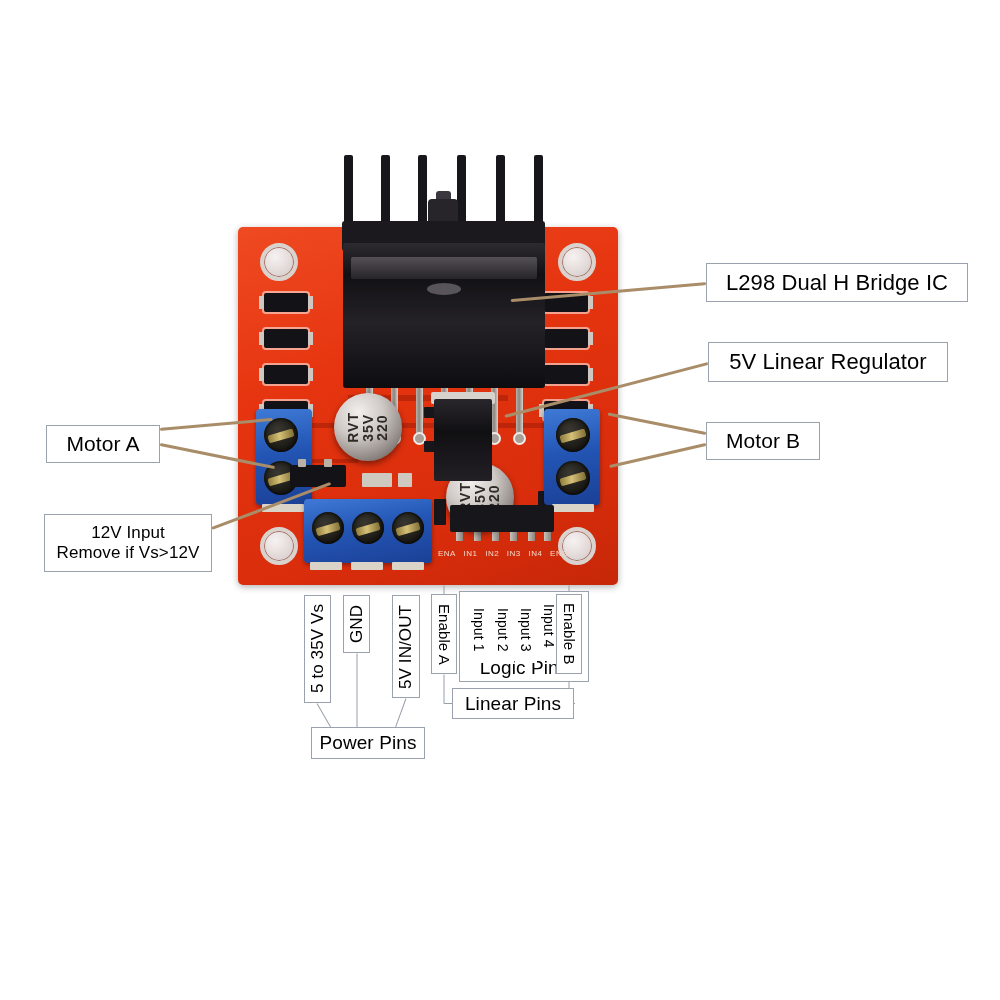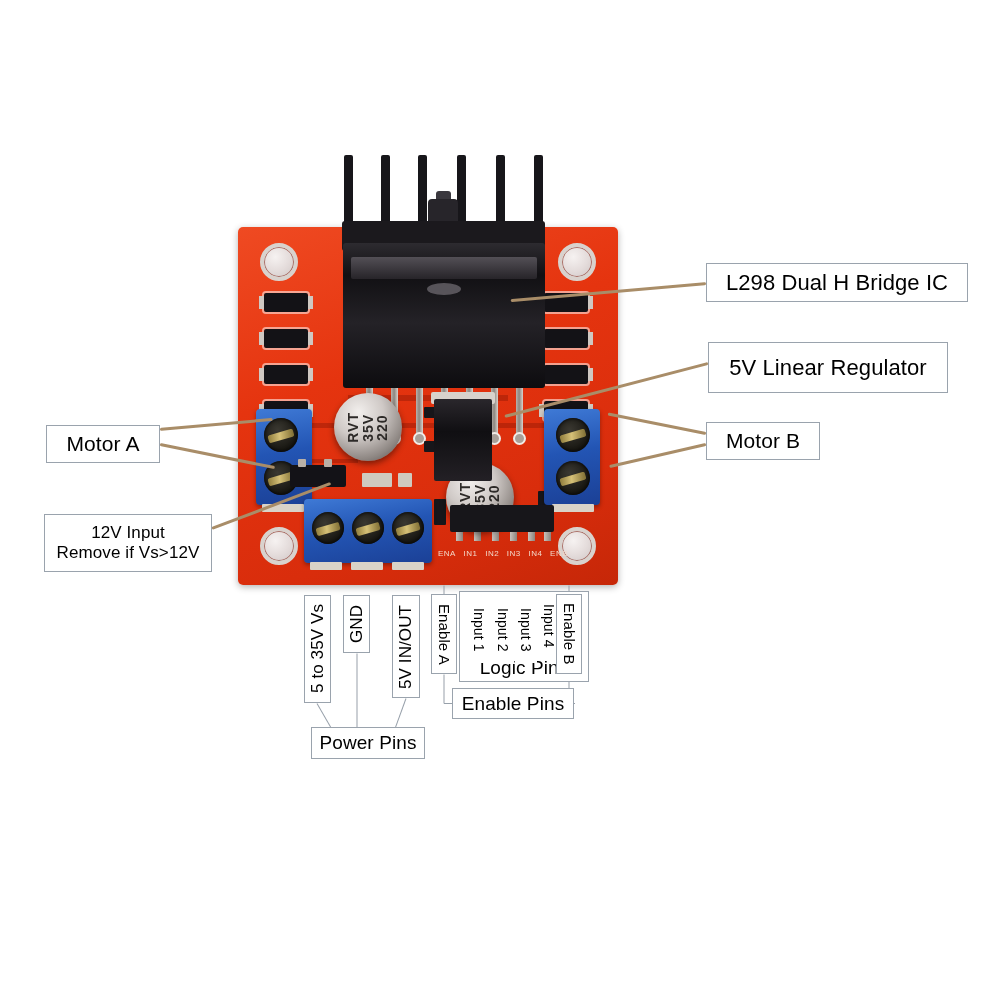--- a/index.html
+++ b/index.html
@@ -490,21 +490,21 @@
   <div class="leader" style="left:706px; top:443px; width:99px; transform: rotate(167.1deg);"></div>
 
   <div class="leader" style="left:160px; top:428px; width:113px; transform: rotate(-5.1deg);"></div>
 
   <div class="leader" style="left:160px; top:443px; width:117px; transform: rotate(11.4deg);"></div>
 
   <div class="leader" style="left:212px; top:527px; width:127px; transform: rotate(-20.8deg);"></div>
 
   <div class="lbl" style="left:706px; top:263px; width:262px; height:39px; font-size:22px;">L298 Dual H Bridge IC</div>
 
-  <div class="lbl" style="left:708px; top:342px; width:240px; height:51px; font-size:22px;">5V Linear Regulator</div>
+  <div class="lbl" style="left:708px; top:342px; width:240px; height:40px; font-size:22px;">5V Linear Regulator</div>
 
   <div class="lbl" style="left:706px; top:422px; width:114px; height:38px; font-size:21px;">Motor B</div>
 
   <div class="lbl" style="left:46px; top:425px; width:114px; height:38px; font-size:21px;">Motor A</div>
 
   <div class="lbl" style="left:44px; top:514px; width:168px; height:58px; font-size:17px; flex-direction:column;">
     <span>12V Input</span>
     <span>Remove if Vs&gt;12V</span>
   </div>
 
@@ -521,21 +521,21 @@
   <div class="lbl vert-down" style="left:492px; top:597px; width:22px; height:66px; font-size:14px; border:none;">Input 2</div>
 
   <div class="lbl vert-down" style="left:515px; top:597px; width:22px; height:66px; font-size:14px; border:none;">Input 3</div>
 
   <div class="lbl vert-down" style="left:538px; top:593px; width:22px; height:66px; font-size:14px; border:none;">Input 4</div>
 
   <div class="lbl vert-down" style="left:556px; top:594px; width:26px; height:80px; font-size:15px;">Enable B</div>
 
   <div class="lbl" style="left:459px; top:591px; width:130px; height:91px; font-size:19px; align-items:flex-end; padding-bottom:2px; z-index:35;">Logic Pins</div>
 
-  <div class="lbl" style="left:452px; top:688px; width:122px; height:31px; font-size:19px;">Enable Pins</div>
+  <div class="lbl" style="left:452px; top:688px; width:122px; height:31px; font-size:19px;">Linear Pins</div>
 
   <div class="lbl" style="left:311px; top:727px; width:114px; height:32px; font-size:19px;">Power Pins</div>
 
   <div class="tree" style="left:317px; top:703px; width:28px; transform: rotate(60deg);"></div>
 
   <div class="tree" style="left:357px; top:653px; width:74px; transform: rotate(90deg);"></div>
 
   <div class="tree" style="left:406px; top:698px; width:31px; transform: rotate(110deg);"></div>
 
   <div class="tree" style="left:444px; top:674px; width:29px; transform: rotate(90deg);"></div>

